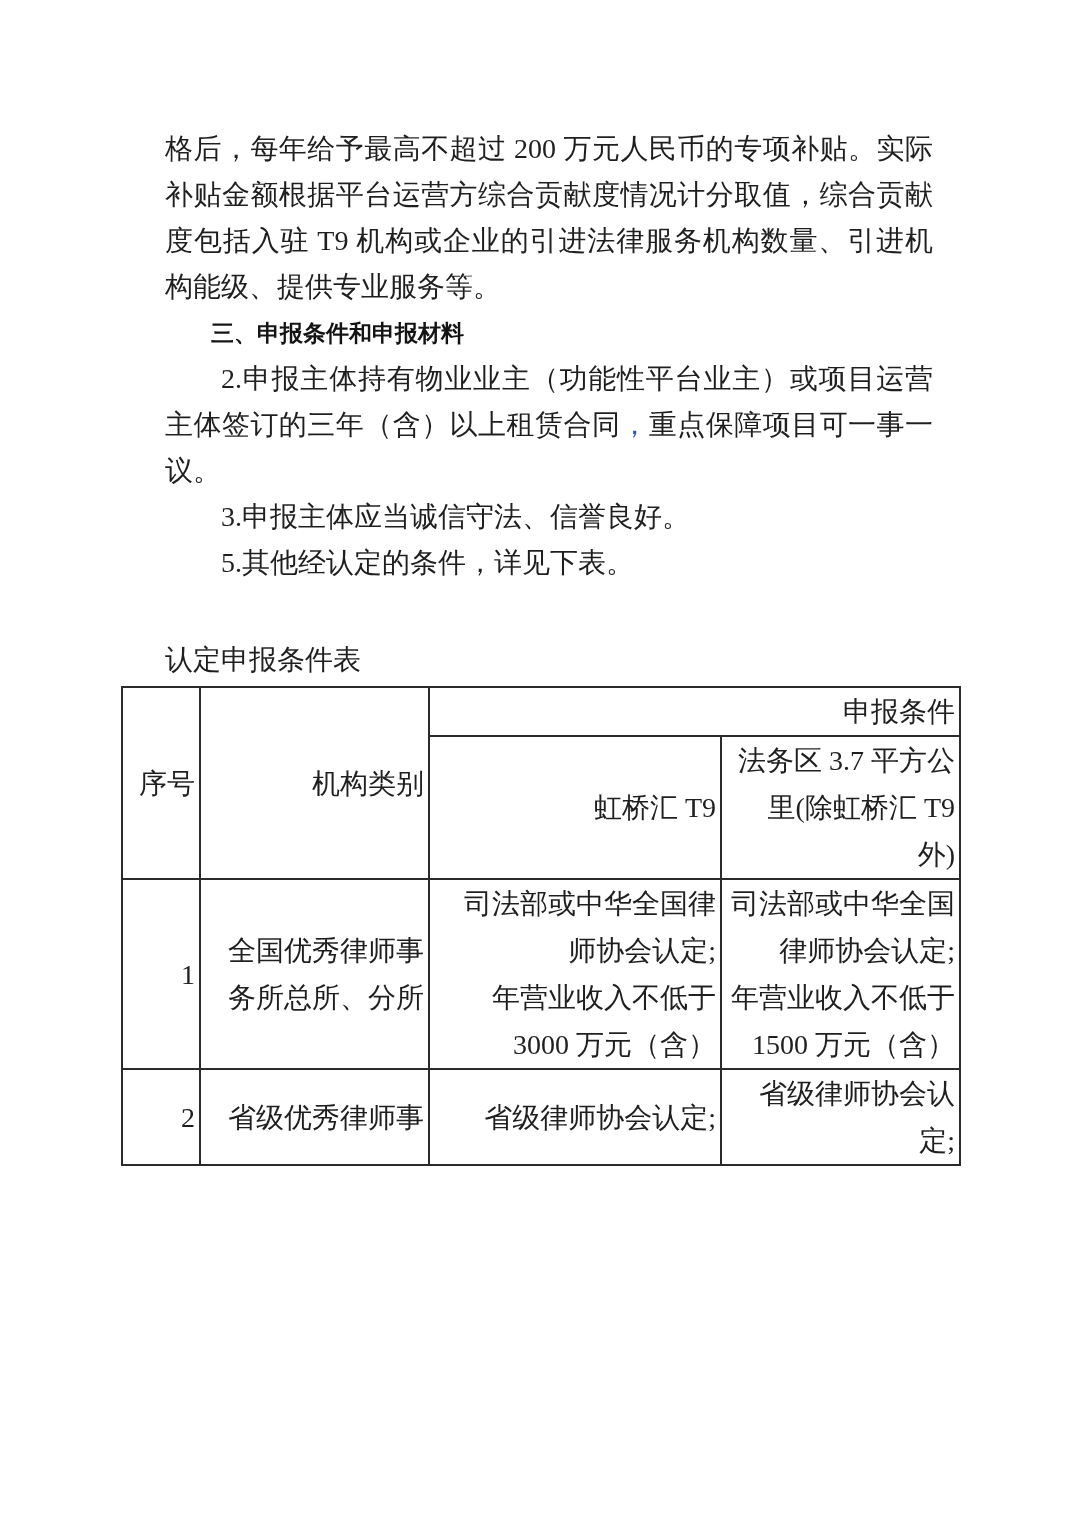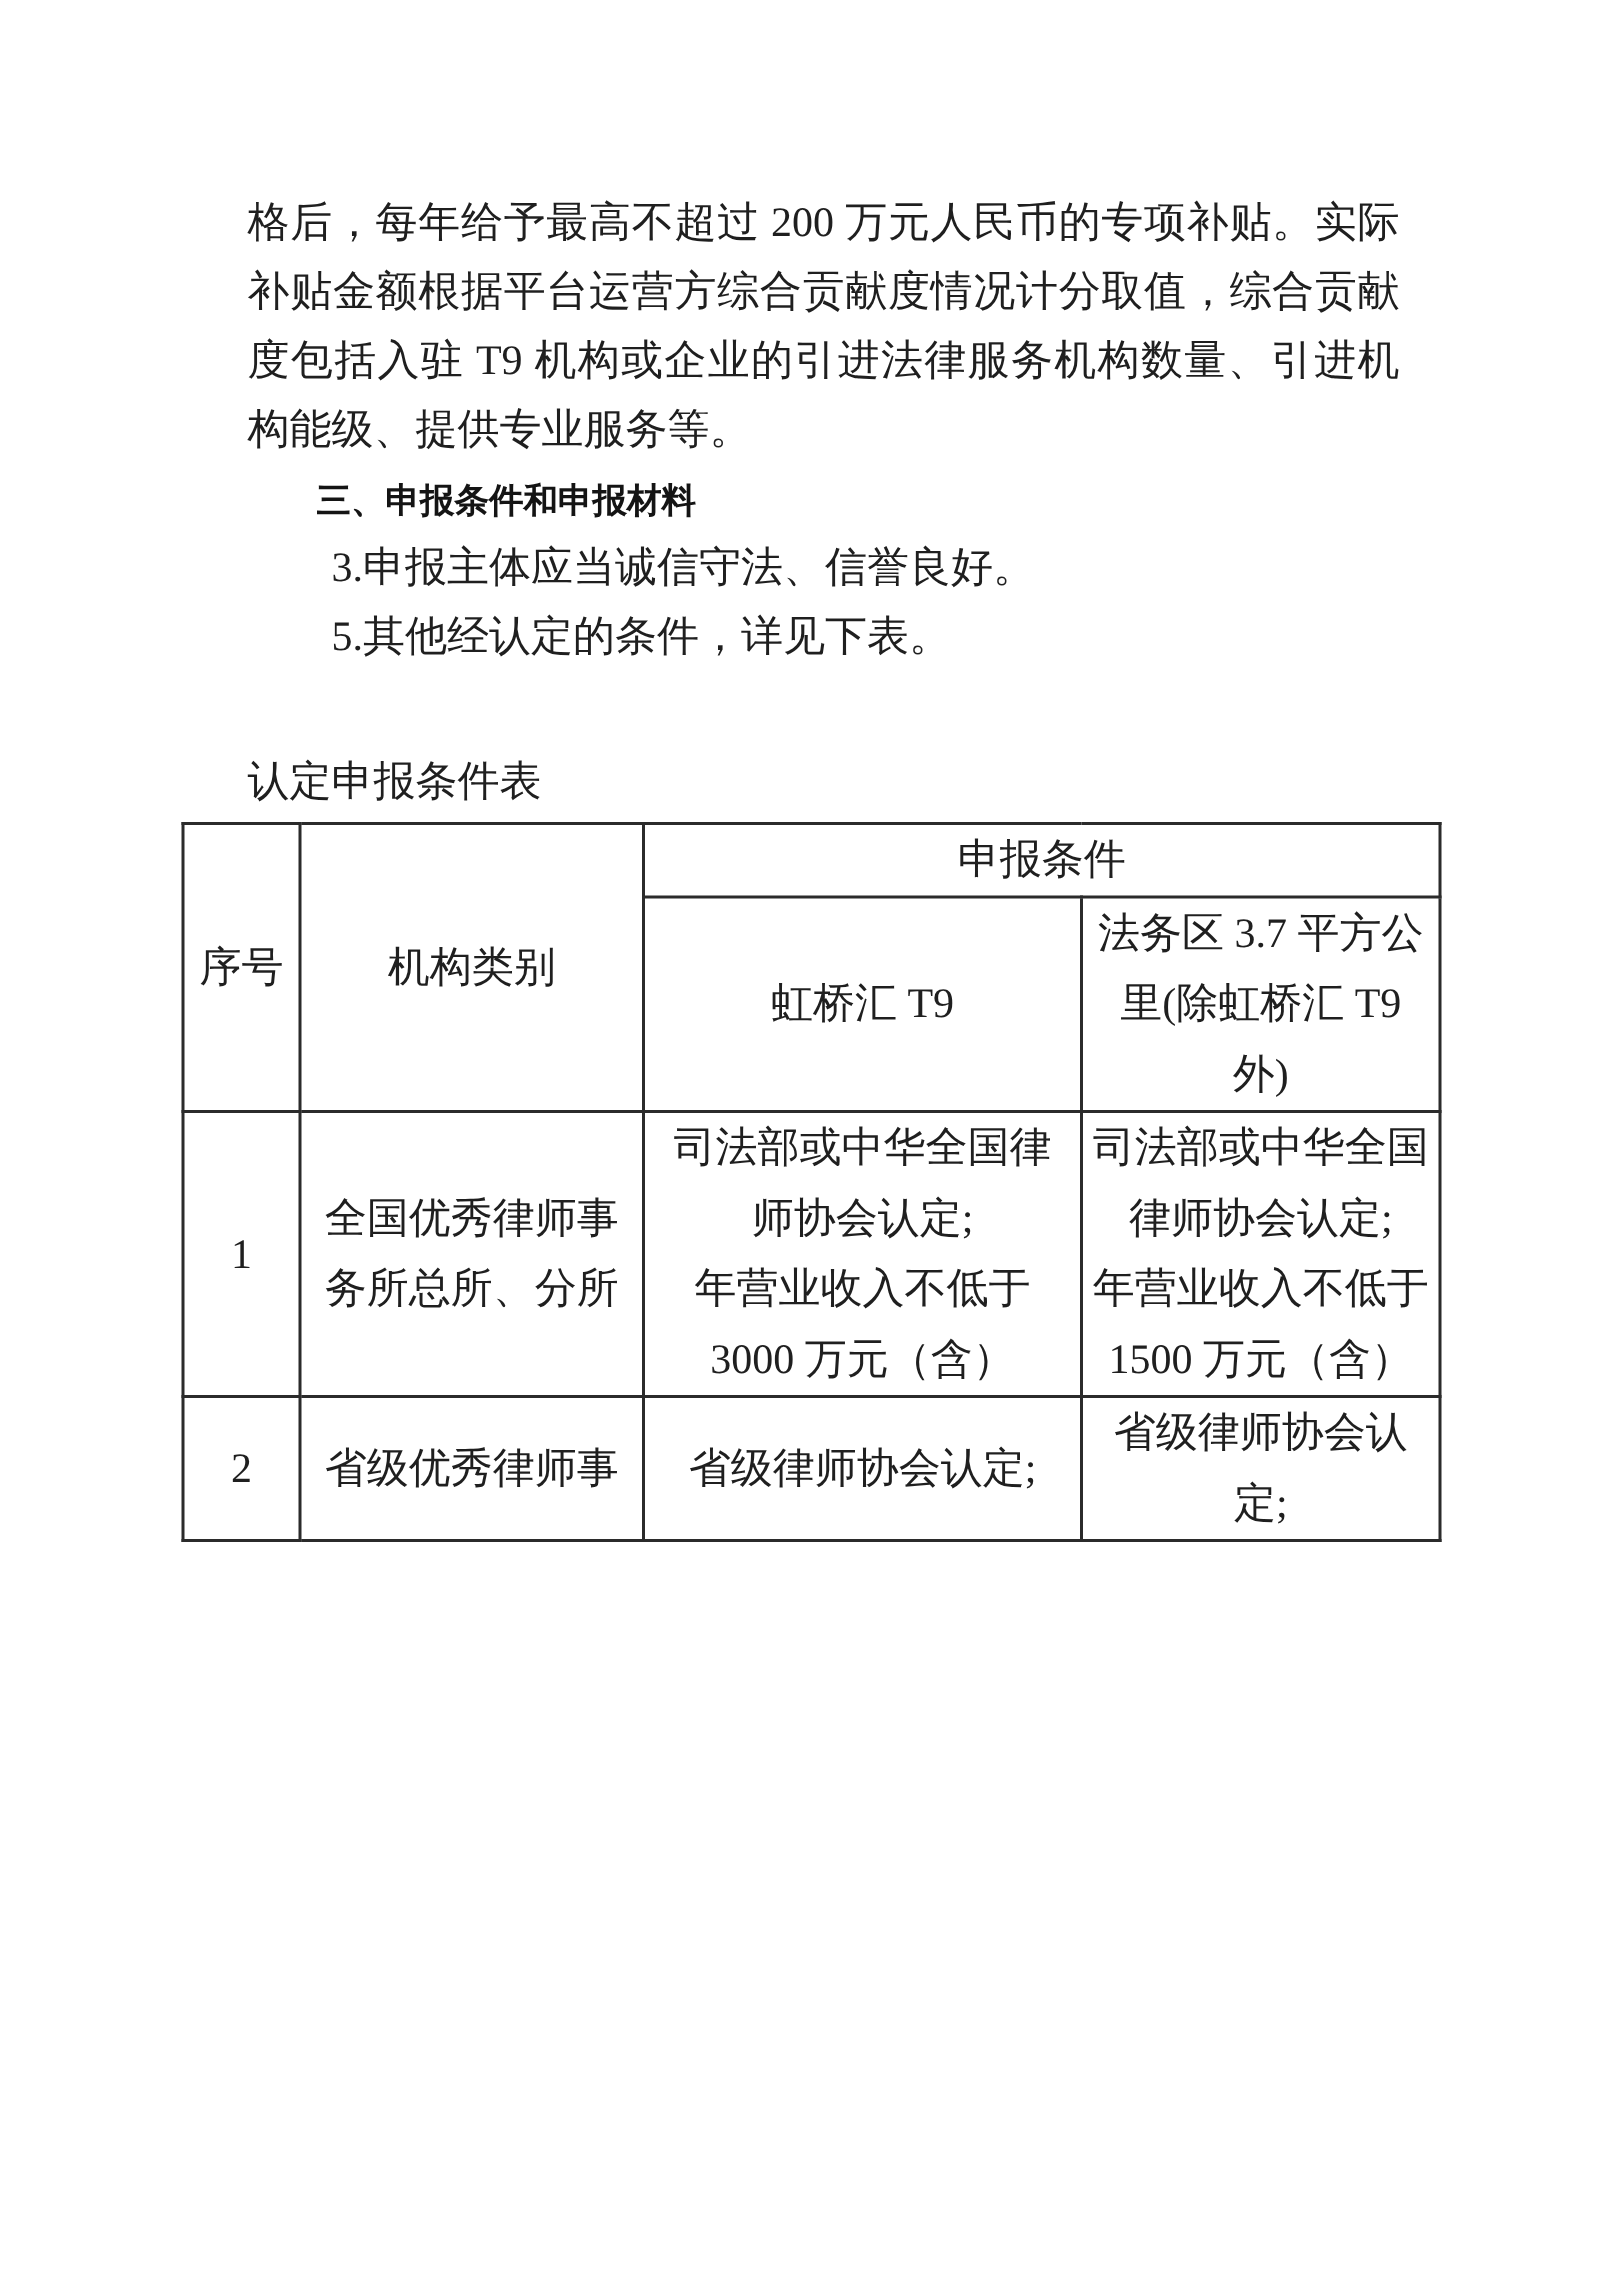--- a/index.html
+++ b/index.html
@@ -60,21 +60,21 @@
     color: #1f1f1f;
   }
   table.cond-table {
     border-collapse: collapse;
     table-layout: fixed;
     width: 838px;
     margin-left: -44px;
   }
   table.cond-table td {
     border: 2px solid #2b2b2b;
-    text-align: center;
+    text-align: right;
     vertical-align: middle;
     font-size: 28px;
     line-height: 47px;
     padding: 0 4px;
     white-space: pre-line;
     color: #1f1f1f;
     overflow: hidden;
   }
   tr.hdr-top td.span-cell { height: 46px; }
   tr.hdr-sub td { height: 92px; }
@@ -96,20 +96,21 @@
 
 <div class="page">
   <div class="content">
 
     <p class="body-p no-indent">格后，每年给予最高不超过 200 万元人民币的专项补贴。实际补贴金额根据平台运营方综合贡献度情况计分取值，综合贡献度包括入驻 T9 机构或企业的引进法律服务机构数量、引进机构能级、提供专业服务等。</p>
 
     <h2 class="heading">三、申报条件和申报材料</h2>
 
 
 
+    <p class="body-p"><span>2.申报主体持有物业业主（功能性平台业主）或项目运营主体签订的三年（含）以上租赁合同</span><span style="color: rgb(46, 80, 192);">，</span><span>重点保障项目可一事一议。</span></p>
 
     <p class="body-p">3.申报主体应当诚信守法、信誉良好。</p>
 
 
     <p class="body-p">5.其他经认定的条件，详见下表。</p>
 
     <div class="table-title">认定申报条件表</div>
 
     <table class="cond-table">
       <colgroup>

